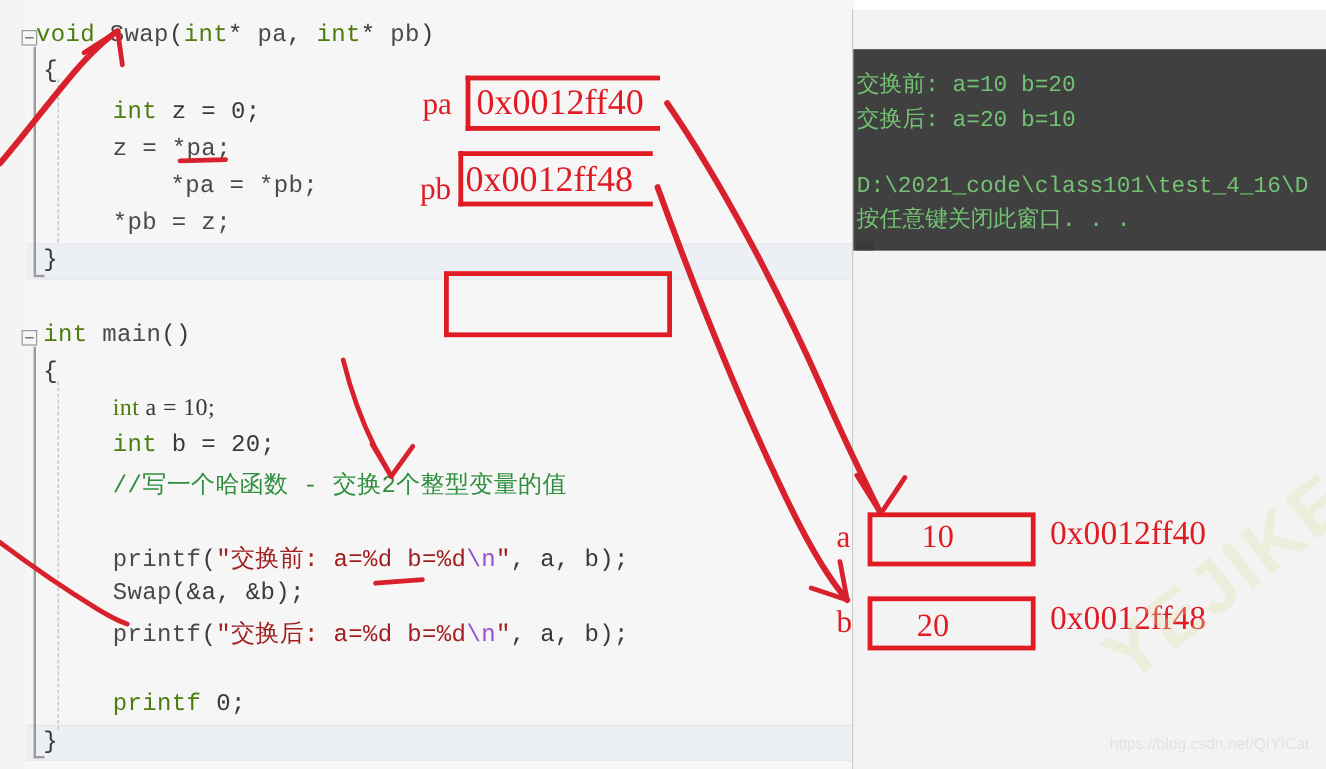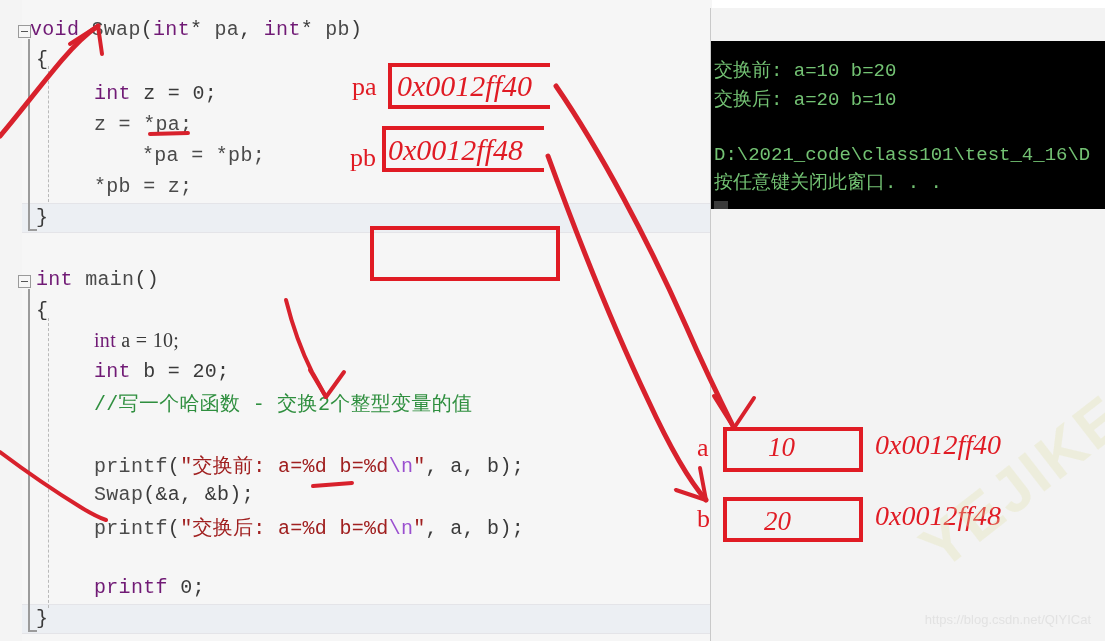--- a/index.html
+++ b/index.html
@@ -33,21 +33,21 @@
     background: #f6f6f6;
   }
   .code-line {
     position: absolute;
     white-space: pre;
     font-family: "Liberation Mono", "DejaVu Sans Mono", monospace;
     font-size: 20px;
     letter-spacing: 0.3px;
     color: #3a3a3a;
   }
-  .kw      { color: #701a75; }
+  .kw      { color: #4d7c0f; }
   .ident   { color: #4a4a4a; }
   .str     { color: #a02020; }
   .esc     { color: #9a4fcf; }
   .cmt     { color: #2f8f3f; margin-top: 40px; }
   .punct   { color: #3a3a3a; }
   .num     { color: #3a3a3a; }
 
   
   .collapse {
     position: absolute;
@@ -132,21 +132,21 @@
   .console-title-text {
     font-family: "Liberation Sans", sans-serif;
     font-size: 13px;
     color: #1c1c1c;
     white-space: nowrap;
   }
   .console-body {
     position: absolute;
     left: 0; top: 33px;
     width: 100%; height: 168px;
-    background: #000000;
+    background: #404040;
     overflow: hidden;
   }
   .console-line {
     position: absolute;
     left: 3px;
     white-space: pre;
     font-family: "Liberation Mono", "DejaVu Sans Mono", monospace;
     font-size: 19px;
     color: #73c273;
   }
@@ -187,21 +187,20 @@
     border: 4px solid #e01b24;
     border-right: none;
     box-sizing: border-box;
     background: transparent;
   }
   .ann-value {
     position: absolute;
     font-family: "Liberation Serif", "DejaVu Serif", serif;
     color: #e01b24;
     white-space: nowrap;
-    font-style: italic;
   }
 
   
   .wm-diagonal {
     position: absolute;
     right: 10px; top: 380px;
     font-family: "Liberation Sans", sans-serif;
     font-size: 62px;
     font-weight: bold;
     color: rgba(226, 226, 170, 0.30);

